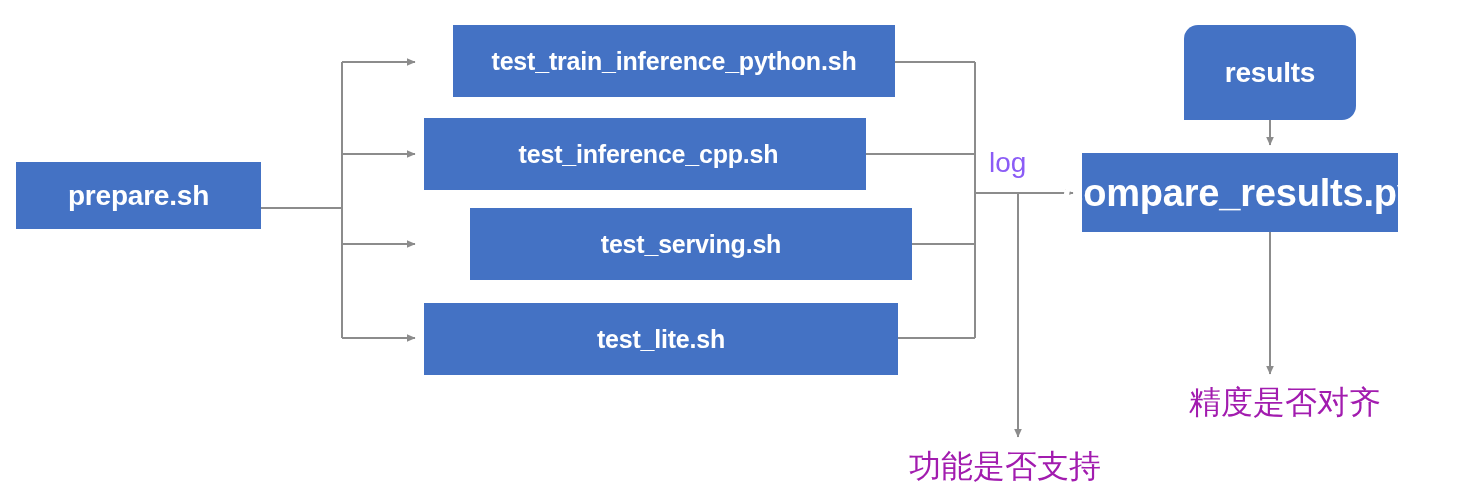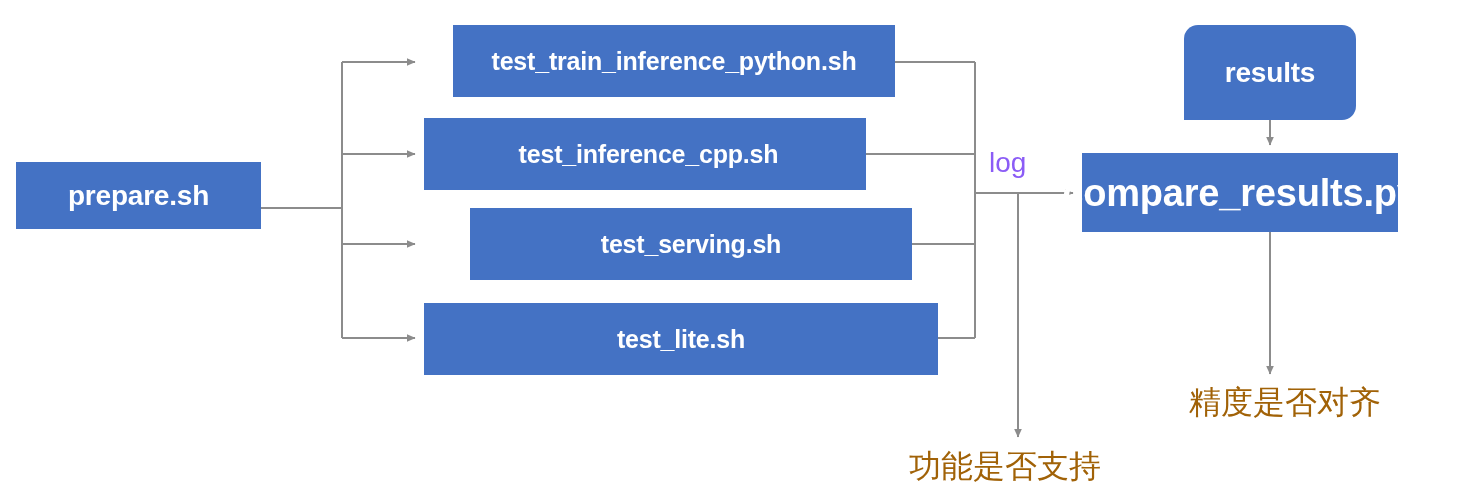--- a/index.html
+++ b/index.html
@@ -54,21 +54,21 @@
     left: 424px; top: 118px;  width: 442px; height: 72px;
     font-size: 25px;
     padding-left: 7px;
   }
   .node-test3 {
     left: 424px; top: 208px;  width: 442px; height: 72px;
     font-size: 25px;
     margin-left: 46px;
   }
   .node-test4 {
-    left: 424px; top: 303px;  width: 514px; height: 72px;
+    left: 424px; top: 303px;  width: 474px; height: 72px;
     font-size: 25px;
   }
   .node-results {
     left: 1184px; top: 25px;  width: 172px; height: 95px;
     font-size: 28px;
     border-radius: 14px 14px 14px 0;
   }
   .node-compare {
     left: 1082px; top: 153px; width: 316px; height: 79px;
     font-size: 38px;
@@ -80,21 +80,21 @@
     font-family: "Liberation Sans", "DejaVu Sans", sans-serif;
     line-height: 1;
     white-space: nowrap;
     user-select: none;
   }
   .label-log {
     left: 989px; top: 149px;
   }
   .annot-red {
     position: absolute;
-    color: #a16207;
+    color: #a21caf;
     font-size: 32px;
     font-weight: 500;
     font-family: "DejaVu Sans", "Liberation Sans", sans-serif;
     line-height: 1;
     white-space: nowrap;
     user-select: none;
   }
   .annot-func {
     left: 909px;  top: 450px;
   }

